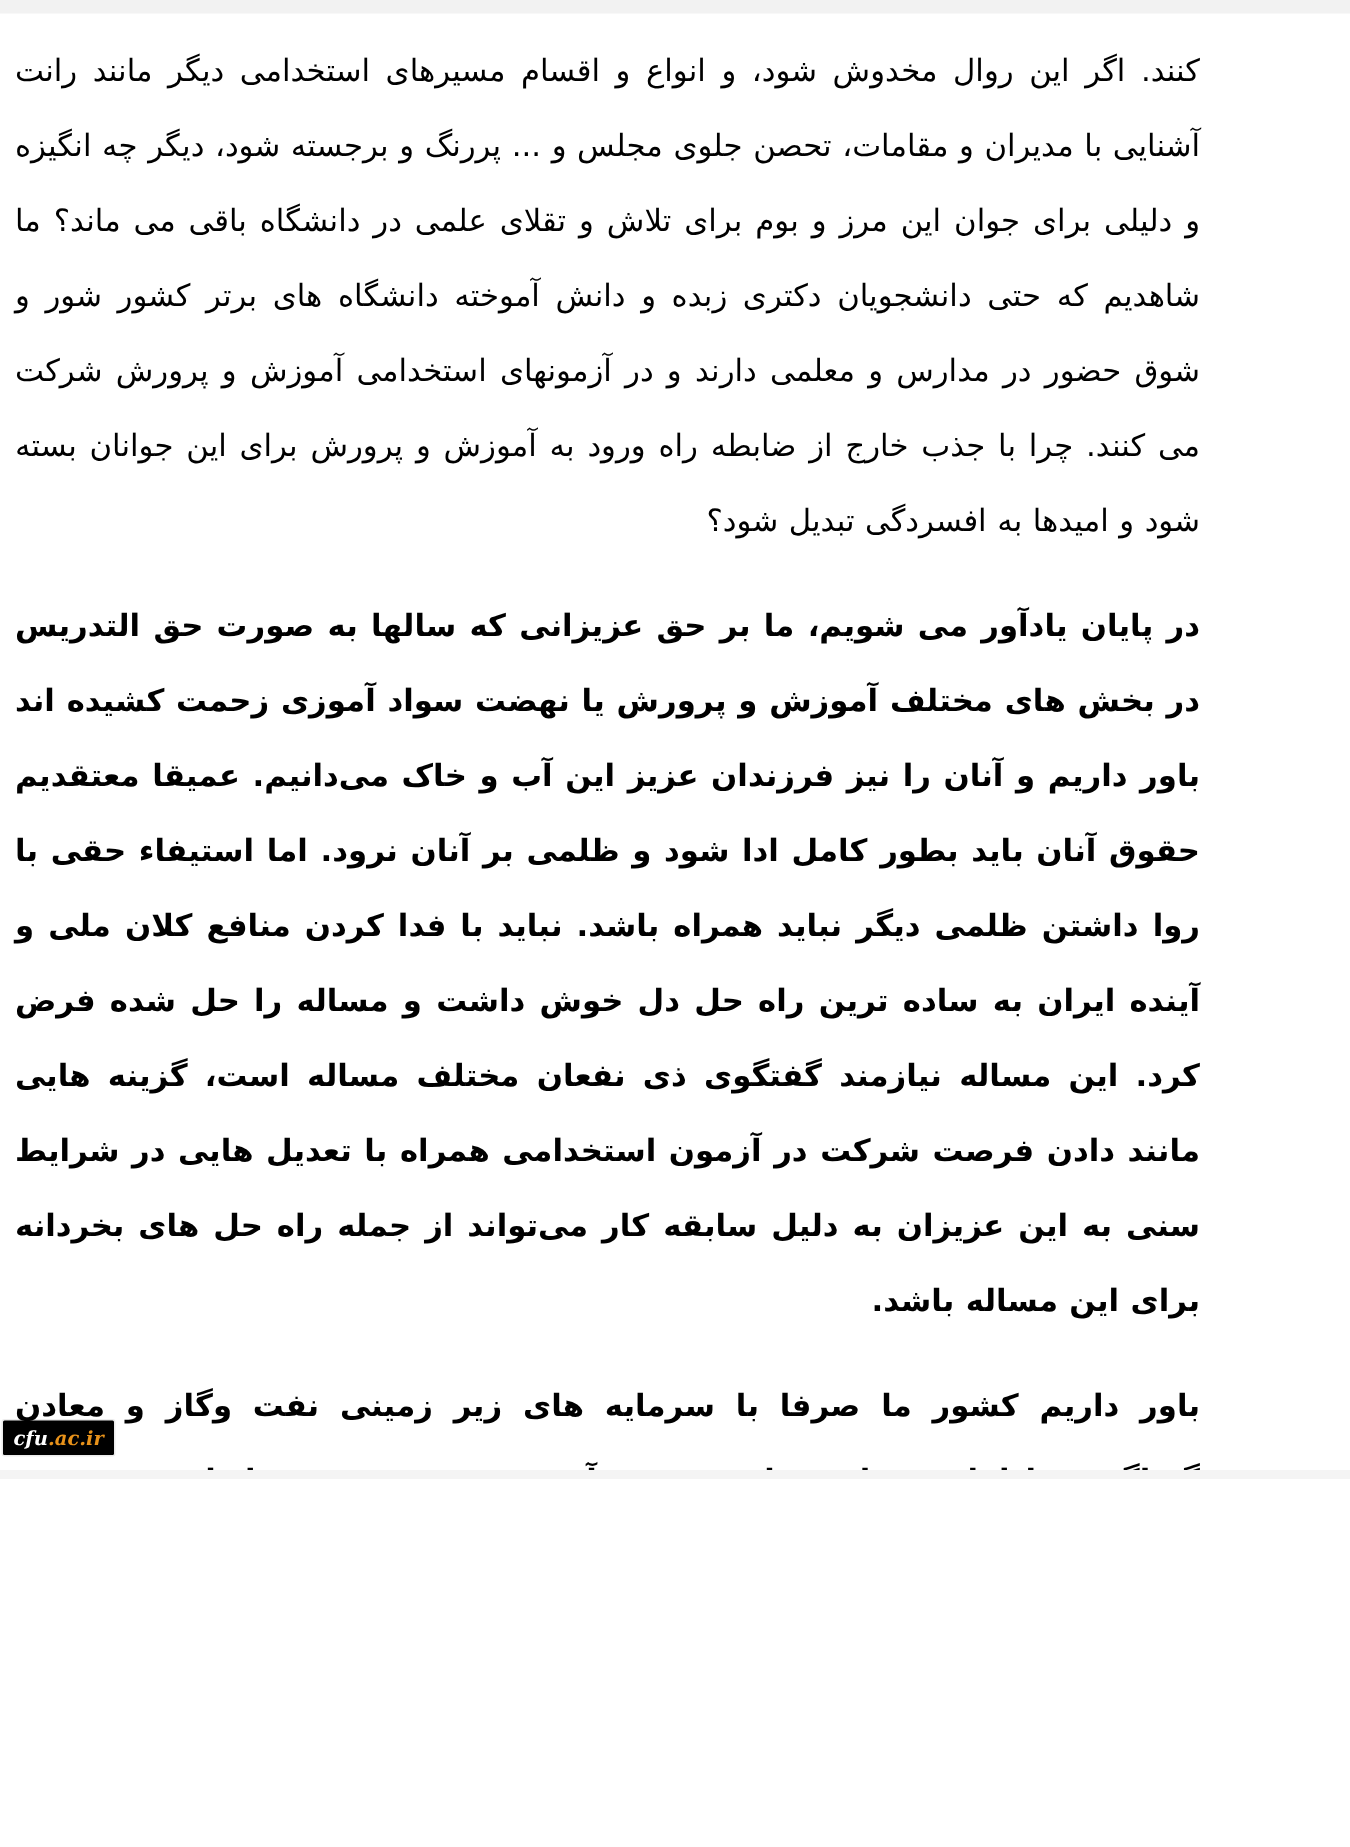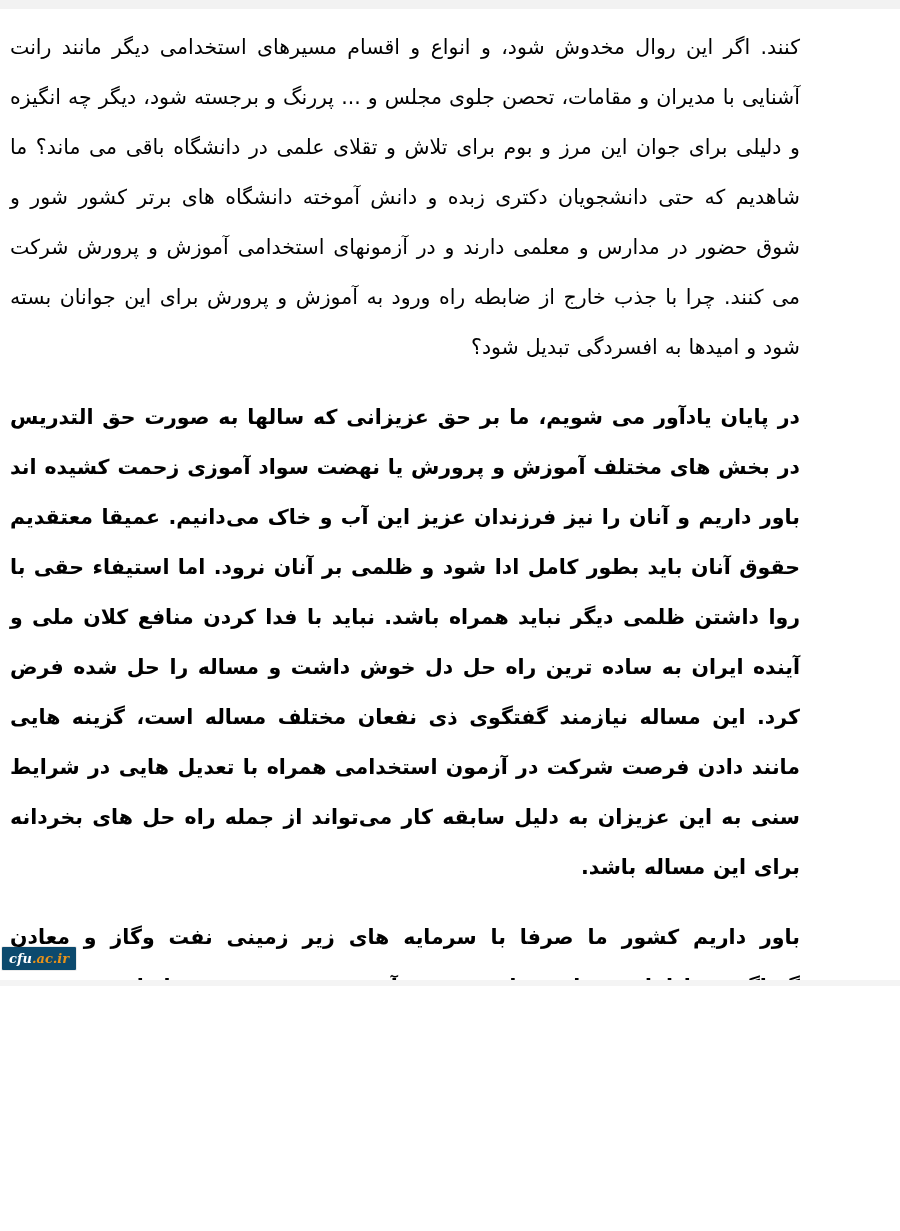--- a/index.html
+++ b/index.html
@@ -88,21 +88,21 @@
   }
   
   .sig-indent-org { padding-right: 455px; }
   .sig-indent-date { padding-right: 545px; }
 
   
   .watermark {
     position: absolute;
     left: 2px;
     bottom: 16px;
-    background: #0c4a6e;
+    background: #000000;
     padding: 3px 7px 4px 7px;
     direction: ltr;
     line-height: 1;
     border-radius: 1px;
     box-shadow: 0 0 0 1px rgba(0,0,0,0.08);
   }
   .watermark .wm-text {
     font-family: "DejaVu Serif", "Liberation Serif", serif;
     font-size: 13px;
     font-weight: bold;

